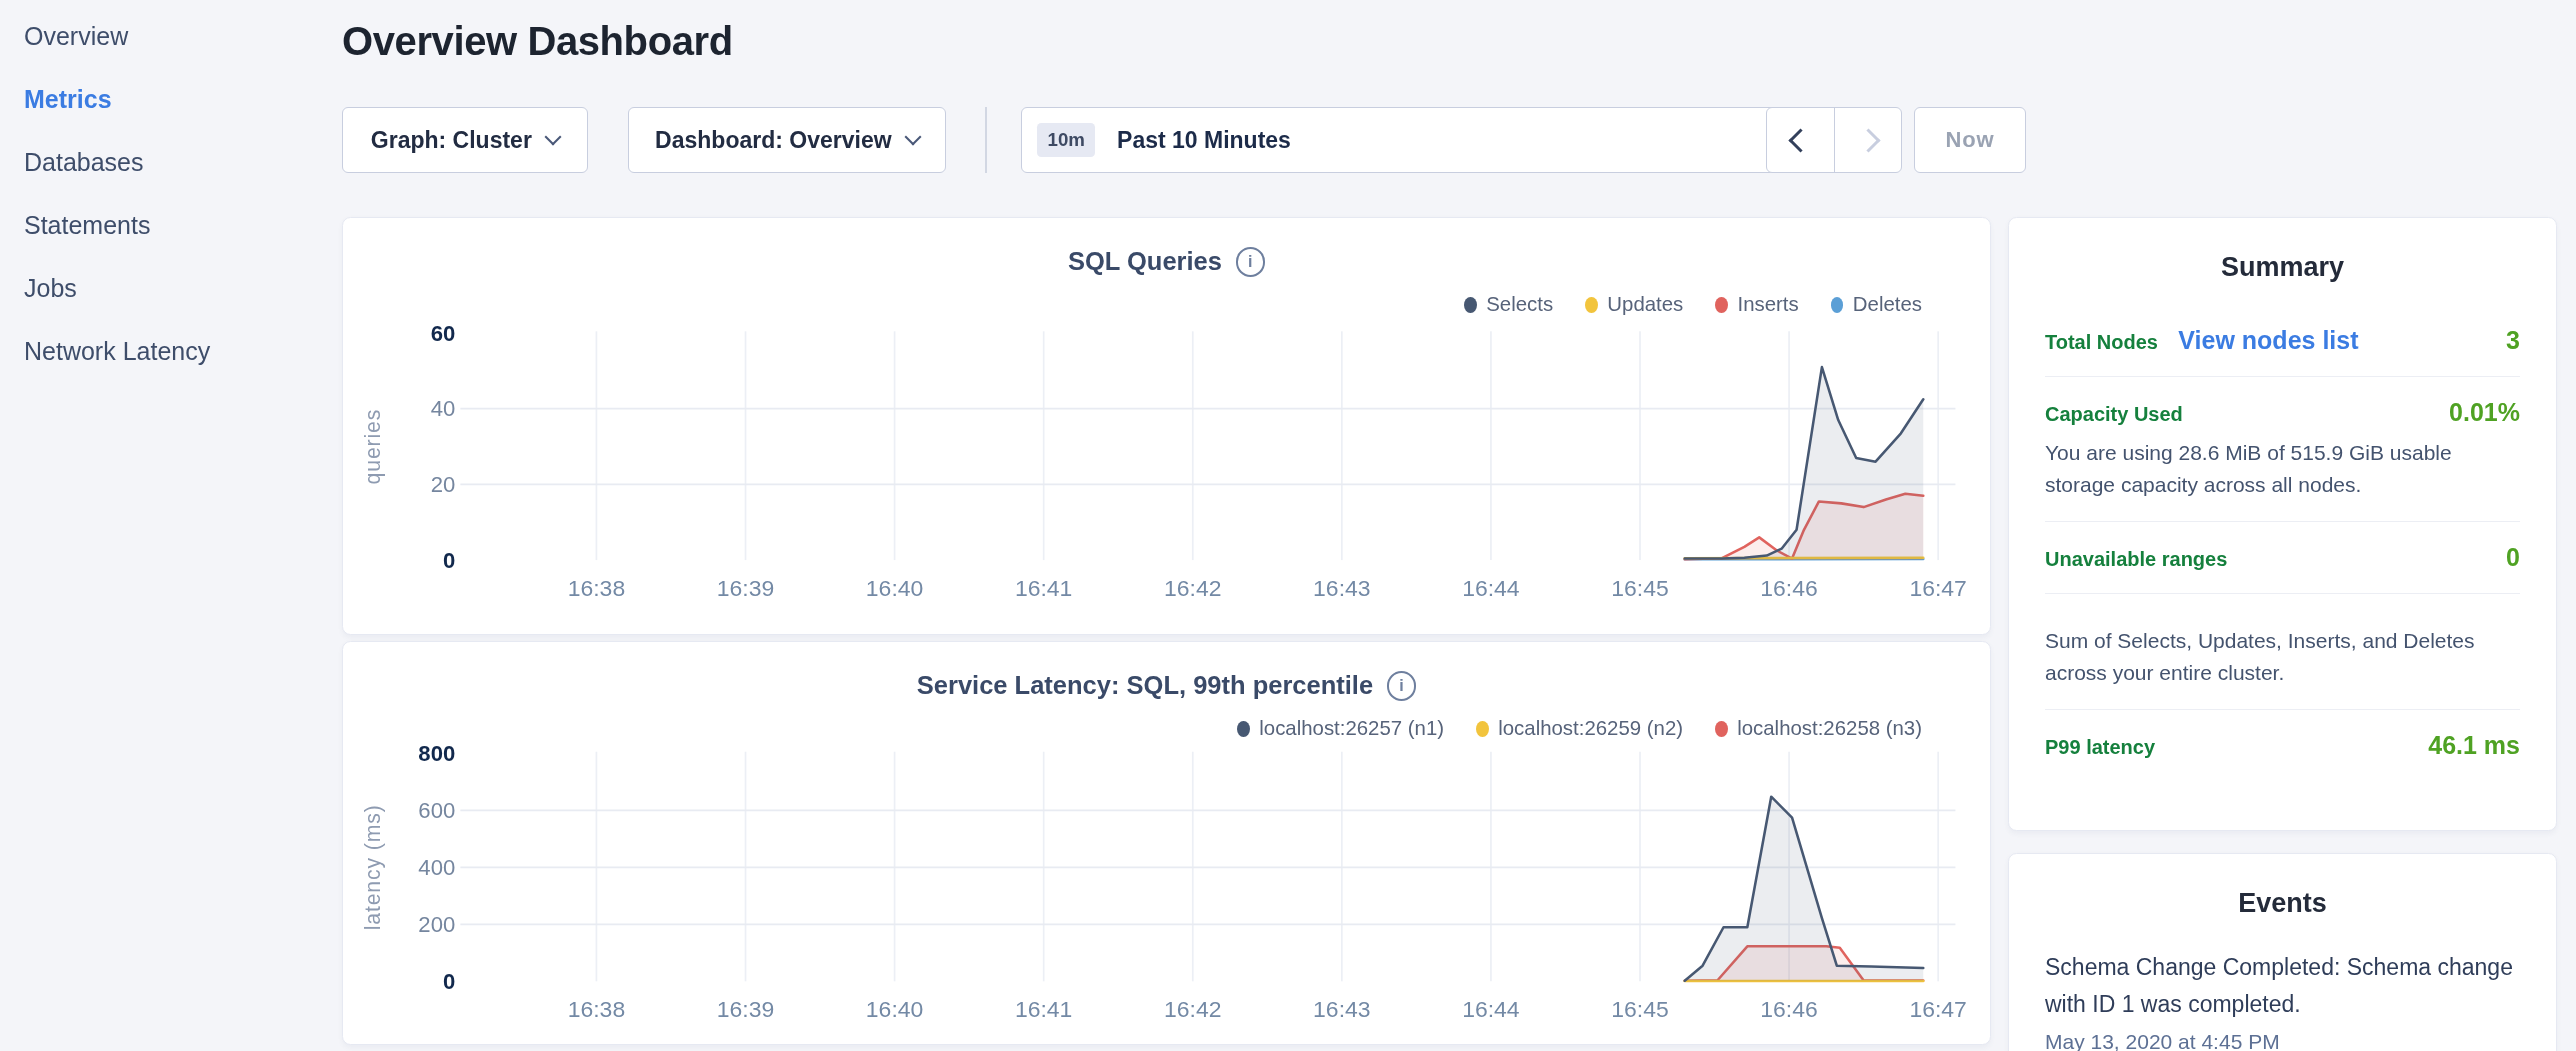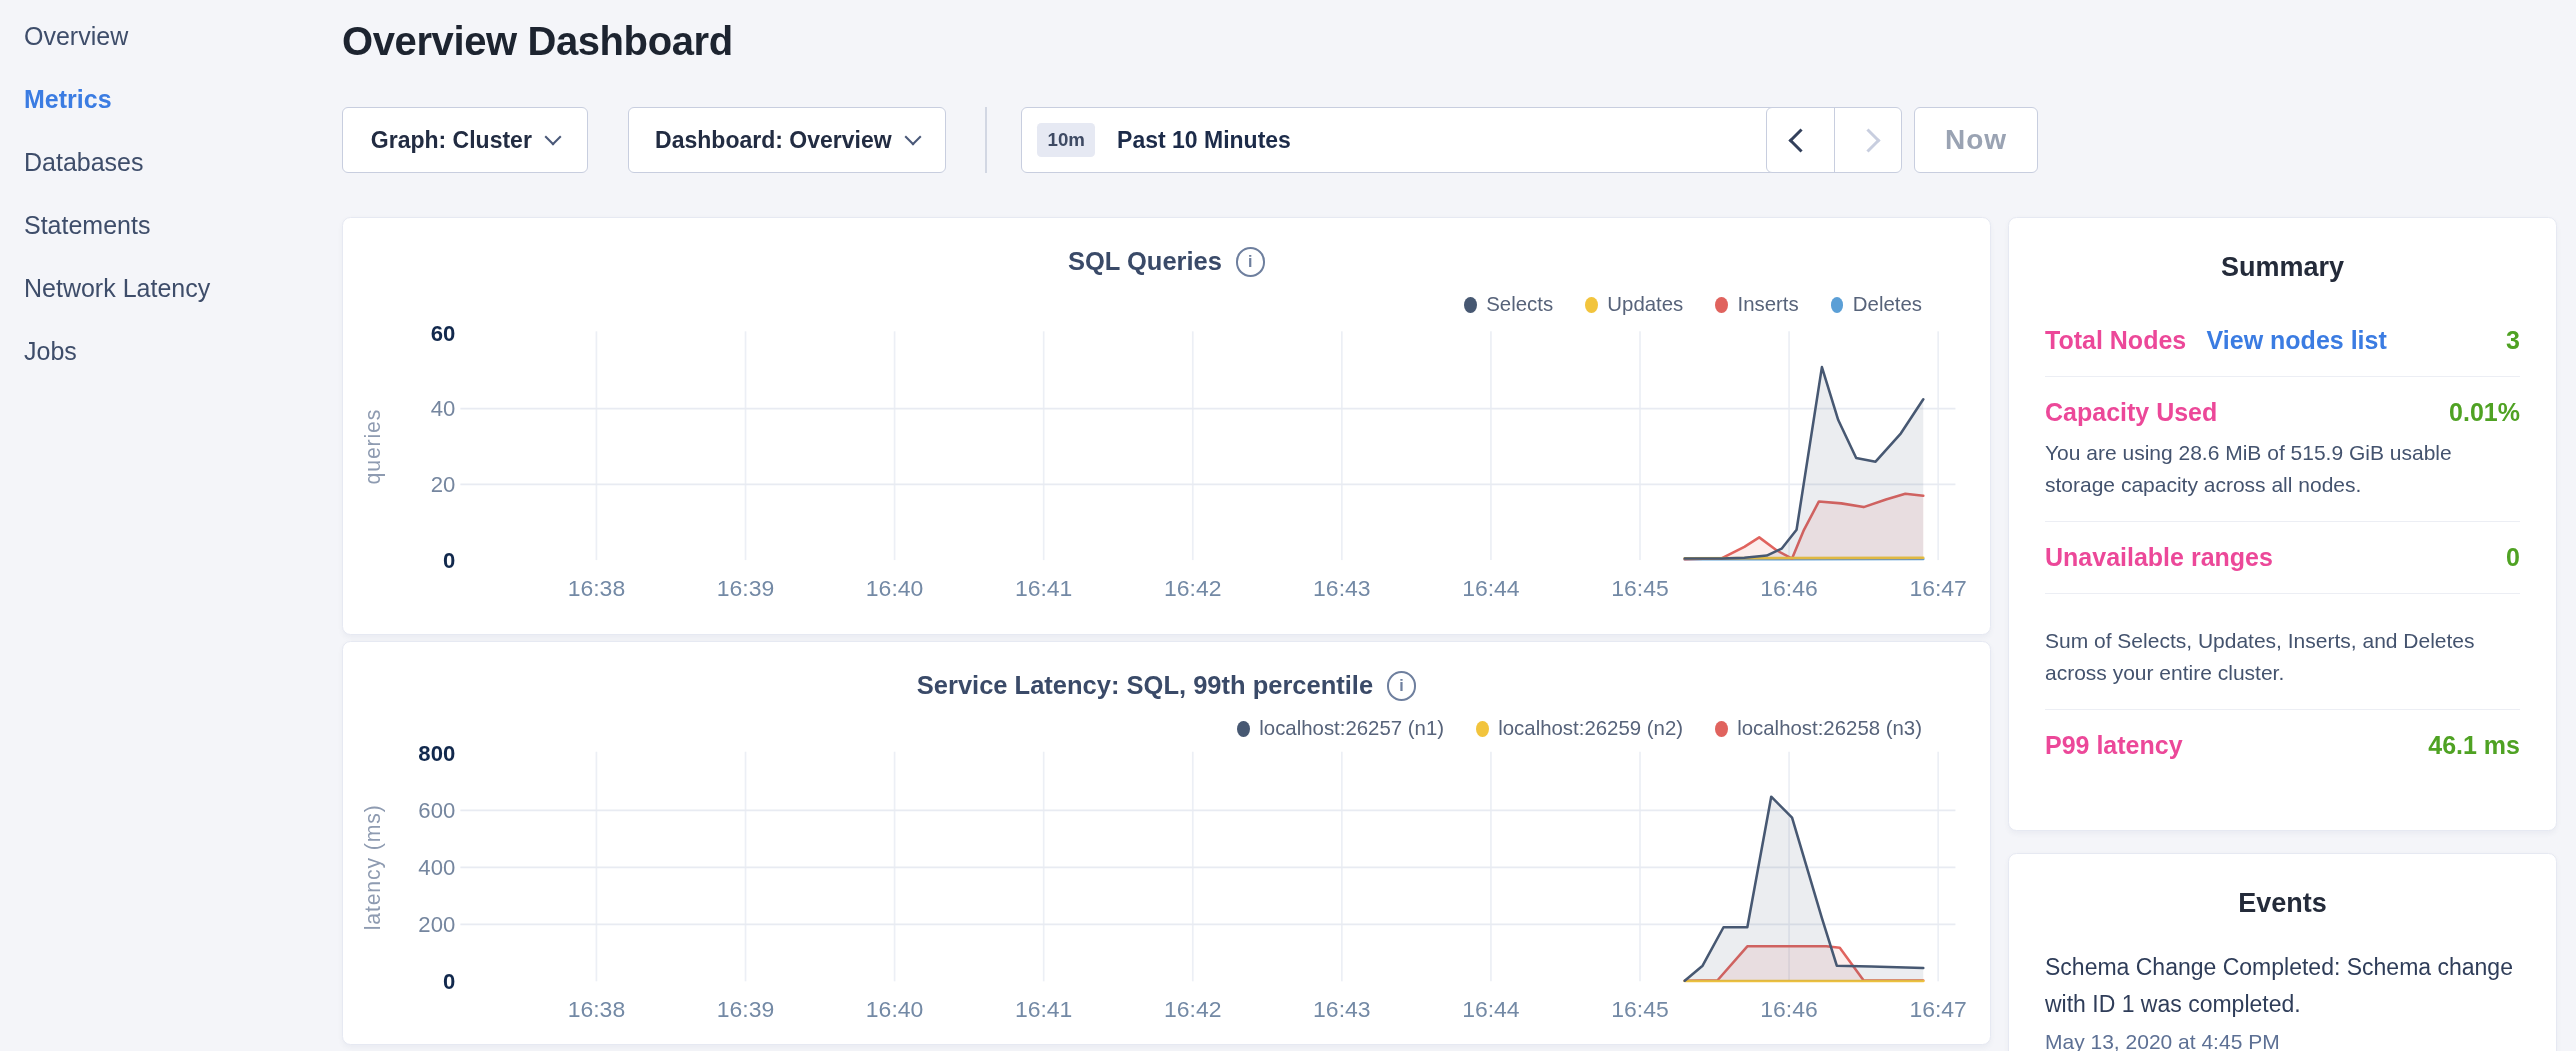--- a/index.html
+++ b/index.html
@@ -37,22 +37,22 @@
   .chev-right{width:17px;height:17px;border-width:3.8px 3.8px 0 0;transform:rotate(45deg);border-color:#c8cedf;}
   .timepicker{left:1021px;width:798px;padding:0 25.5px 0 15.3px;}
   .time-badge{
     background:#e6e9f3;border-radius:4.3px;padding:6px 10.2px;
     font-size:18.7px;font-weight:700;color:#3e4a63;
   }
   .time-label{margin-left:22px;font-size:23px;font-weight:600;color:#1c2b49;flex:1;}
   .arrows{left:1766px;width:136px;padding:0;overflow:hidden;}
   .arrow-btn{width:68px;height:100%;display:flex;align-items:center;justify-content:center;box-sizing:border-box;}
   .arrow-btn.next{border-left:1.7px solid #c8cedf;}
-  .now-btn{left:1914px;width:124px;justify-content:center;
-    font-size:28px;font-weight:700;color:#9aa3b3;letter-spacing:0.9px;text-align:center;}
+  .now-btn{left:1914px;width:112px;justify-content:center;
+    font-size:22px;font-weight:700;color:#9aa3b3;letter-spacing:0.9px;text-align:center;}
   
   .card{
     position:absolute;background:#fff;border:1.7px solid #e6e9f2;border-radius:8.5px;
     box-sizing:border-box;box-shadow:0 2.6px 5.1px rgba(56,76,108,.05);
   }
   .card-chart1{left:342px;top:217px;width:1649px;height:418px;}
   .card-chart2{left:342px;top:641px;width:1649px;height:404px;}
   .card-summary{left:2008px;top:217px;width:549px;height:614px;}
   .card-events{left:2008px;top:853px;width:549px;height:221px;}
   
@@ -74,39 +74,39 @@
   .ytick{font-size:26px;fill:#75869f;}
   .ytick.edge{font-weight:700;fill:#12294d;}
   .xtick{font-size:27px;fill:#7389a5;}
   .axis-label{font-size:25px;fill:#8e9bb1;letter-spacing:1px;}
   
   .panel-title{margin:34px 0 0;text-align:center;font-size:27px;font-weight:700;color:#242b3a;}
   .srows{margin:22px 36px 0;}
   .srow{padding:21px 0;}
   .srow + .srow{border-top:1.7px solid #eceef4;}
   .srow-head{display:flex;align-items:baseline;}
-  .srow-label{font-size:25px;font-weight:700;color:#ec4899;}
+  .srow-label{font-size:20px;font-weight:700;color:#15803d;}
   .srow-link{margin-left:20.4px;font-size:25px;font-weight:700;color:#3b7ce2;cursor:pointer;text-decoration:none;}
   .srow-value{margin-left:auto;font-size:25px;font-weight:700;color:#4fa223;white-space:nowrap;}
   .srow-desc{margin-top:10.2px;font-size:21px;line-height:1.5;color:#44536e;padding-right:5.1px;}
   .event-item{margin:25.5px 36px 0;}
   .event-text{font-size:23px;line-height:1.62;color:#2f3d59;margin-top:30px;}
   .event-time{margin-top:6.8px;font-size:21px;color:#5d7094;}
 </style>
 </head>
 <body>
 
 <nav class="sidebar">
   <ul id="sidebar-list">
       <li>Overview</li>
       <li class="active">Metrics</li>
       <li>Databases</li>
       <li>Statements</li>
+      <li>Jobs</li>
       <li>Network Latency</li>
-      <li>Jobs</li>
     </ul>
 </nav>
 
 <h1 class="page-title">Overview Dashboard</h1>
 
 <div class="ctl dd dd1">
   <span>Graph: Cluster</span>
   <span class="chev chev-down"></span>
 </div>
 <div class="ctl dd dd2">

